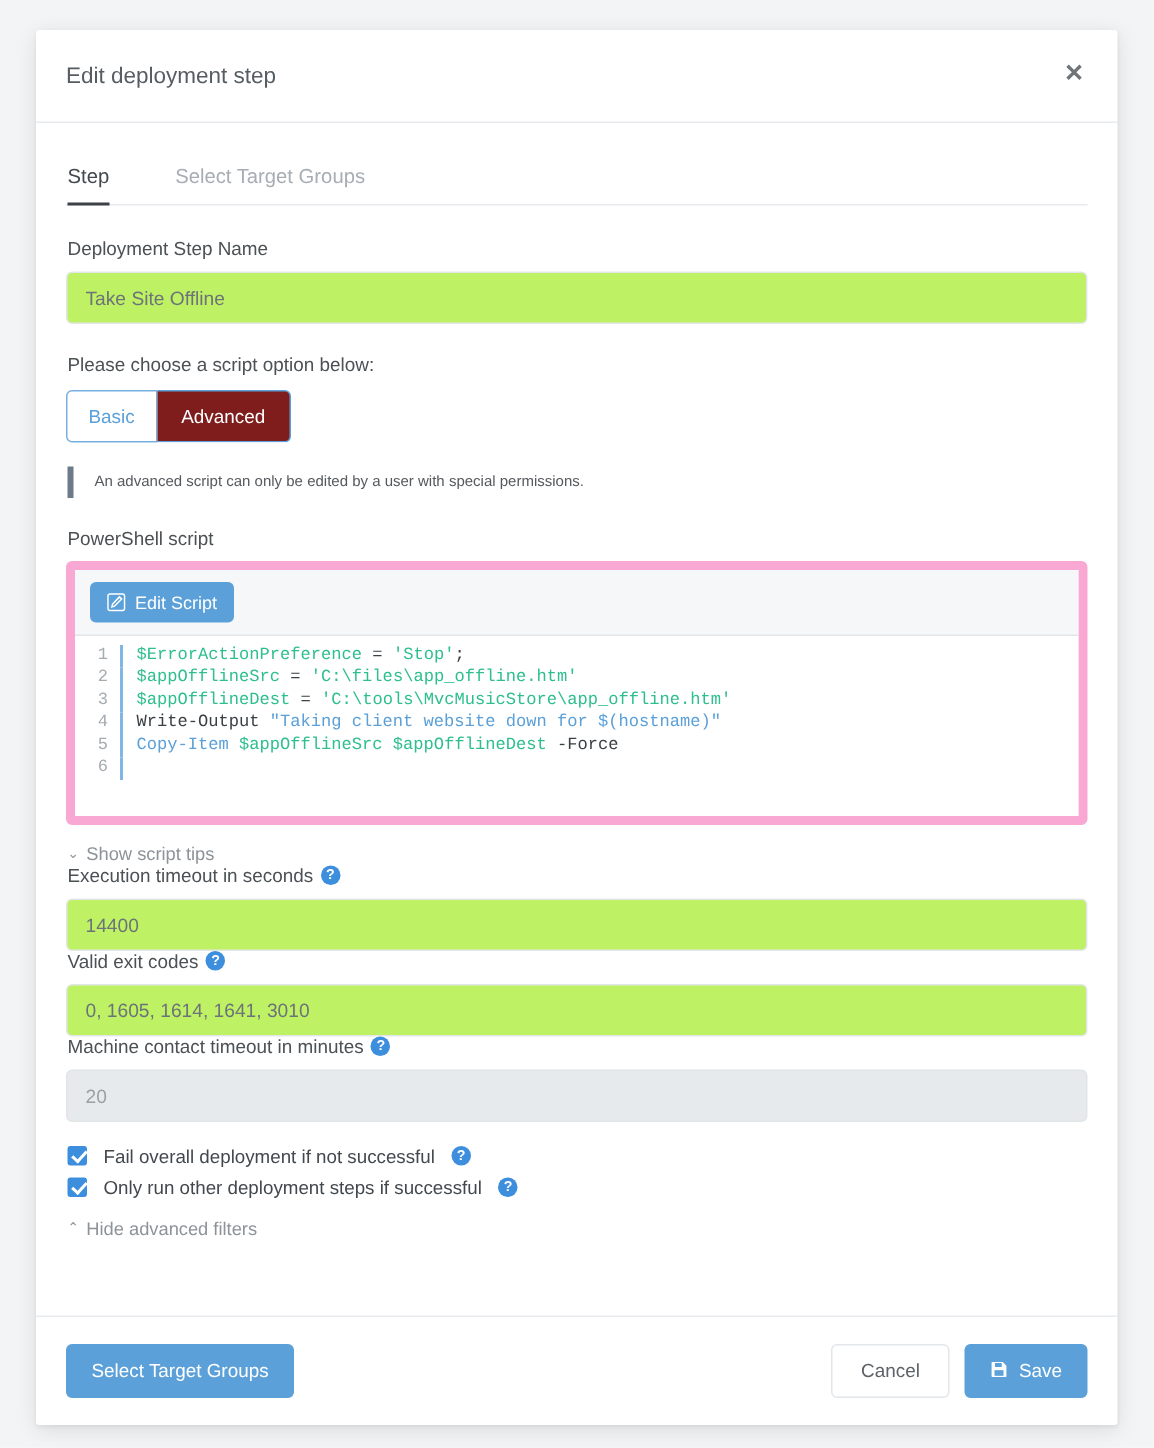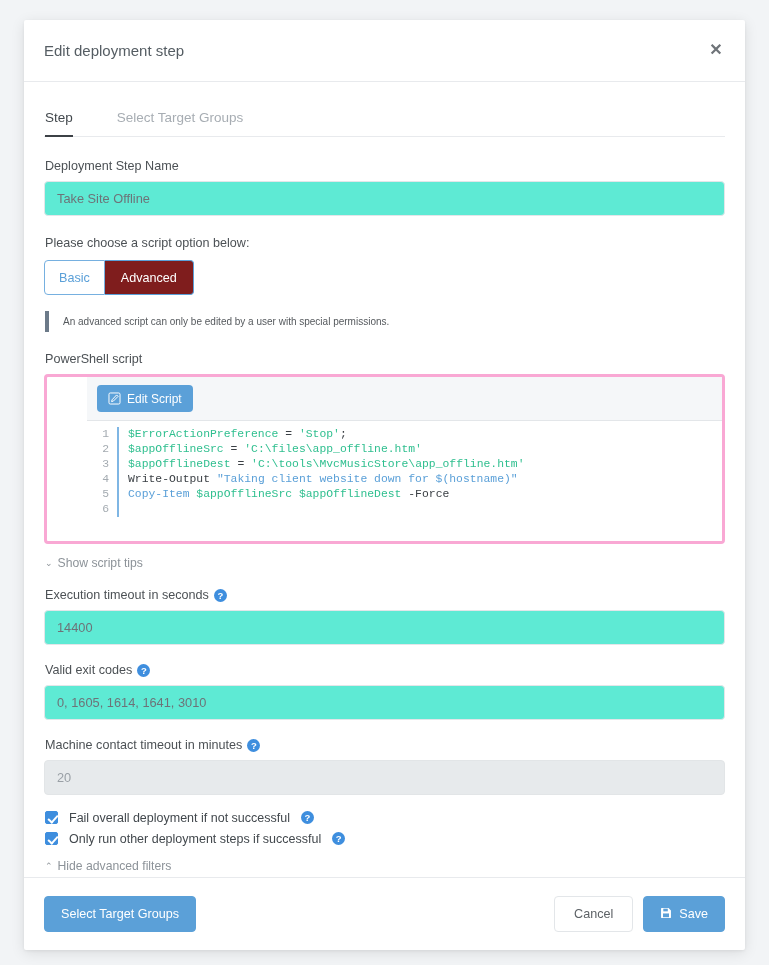--- a/index.html
+++ b/index.html
@@ -105,21 +105,21 @@
   }
   .text-input {
     width: 100%;
     height: 35px;
     border: 1px solid #e3e6e9;
     border-radius: 4px;
     padding: 0 12px;
     font-size: 12.8px;
     color: #6d7378;
     font-family: "Liberation Sans", sans-serif;
-    background: #5eead4;
+    background: #bef264;
     outline: none;
   }
   .text-input::placeholder { color: #9aa0a6; }
   .text-input:disabled {
     background: #e7eaec;
     border-color: #e2e5e7;
     color: #9aa0a6;
   }
 
   .help-icon {
@@ -129,21 +129,21 @@
     color: #fff;
     font-size: 9.5px;
     line-height: 13px;
     text-align: center;
     display: inline-block;
     font-weight: 700;
     cursor: pointer;
     flex: 0 0 auto;
   }
 
-  .section-gap { margin-top: 18px; }
+  .section-gap { }
 
   
   .choose-label {
     font-size: 12.6px;
     color: #4c5155;
     margin: 20px 0 10px 1px;
   }
   .btn-group { display: flex; }
   .btn-basic {
     height: 35px;
@@ -175,24 +175,23 @@
     margin: 16px 0 20px 1px;
     border-left: 4px solid #6c7a89;
     padding: 3px 0 3px 14px;
     font-size: 10px;
     color: #55595d;
     line-height: 1.5;
   }
 
   
   .editor-wrap {
-    border: 3px solid #f9a8d4;
+    border: 6px solid #f9a8d4;
     border-radius: 4px;
     overflow: hidden;
-    padding-left: 40px;
   }
   .editor-toolbar {
     background: #f5f7f9;
     border-bottom: 1px solid #e3e6e9;
     padding: 8px 10px;
   }
   .btn-edit-script {
     background: #5ba0d8;
     border: none;
     border-radius: 4px;

